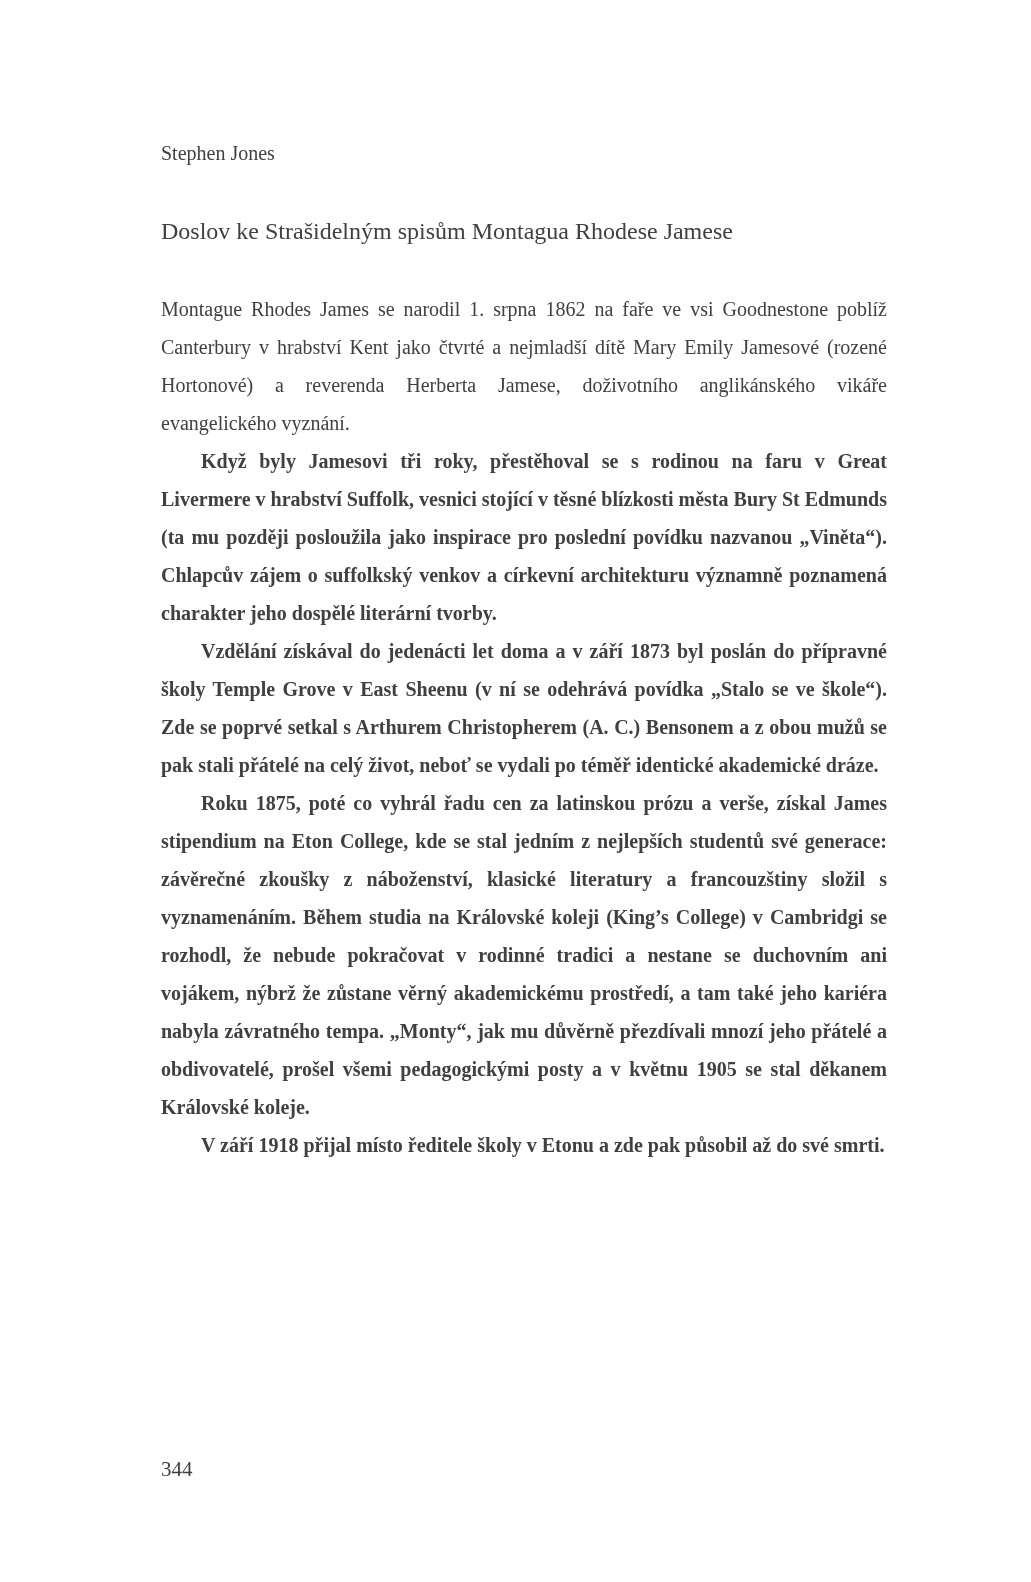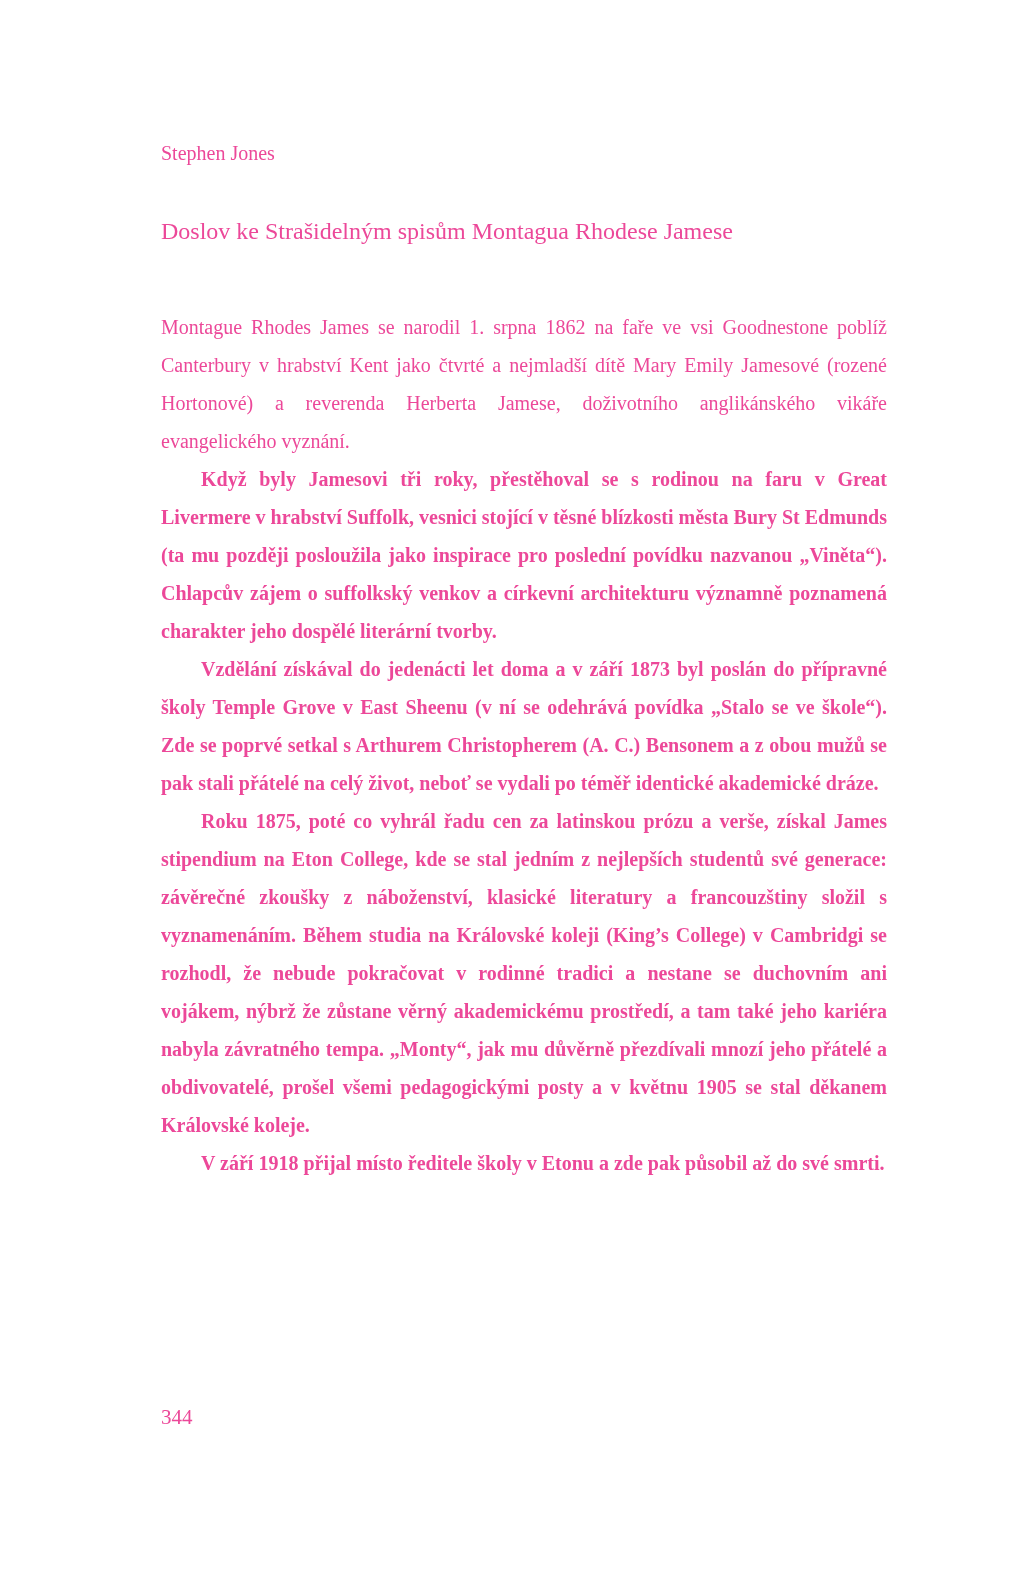--- a/index.html
+++ b/index.html
@@ -5,21 +5,21 @@
   html, body {
     margin: 0;
     padding: 0;
     background: #ffffff;
   }
   .book-page {
     position: relative;
     width: 1031px;
     height: 1582px;
     background: #ffffff;
-    color: #ec4899;
+    color: #404040;
     font-family: "Liberation Serif", "DejaVu Serif", serif;
     overflow: hidden;
     box-sizing: border-box;
   }
   .text-block {
     position: absolute;
     left: 161px;
     top: 140px;
     width: 726px;
   }
@@ -34,37 +34,37 @@
     letter-spacing: 0.4px;
     line-height: 26px;
     margin: 56px 0 0 0;
   }
   .subtitle {
     font-size: 24px;
     line-height: 26px;
     margin: 52px 0 0 0;
   }
   .body-text {
-    margin-top: 64px;
+    margin-top: 46px;
     font-size: 20px;
     line-height: 38px;
     text-align: justify;
   }
   .body-text p {
     margin: 0;
     padding: 0;
   }
   .body-text p.indented {
     text-indent: 40px;
     font-weight: bold;
   }
   .page-number {
     position: absolute;
     left: 161px;
-    top: 1404px;
+    top: 1456px;
     font-size: 21px;
     line-height: 26px;
   }
 </style>
 </head>
 <body>
 
 <div class="book-page">
   <div class="text-block">
     <p class="author">Stephen Jones</p>

